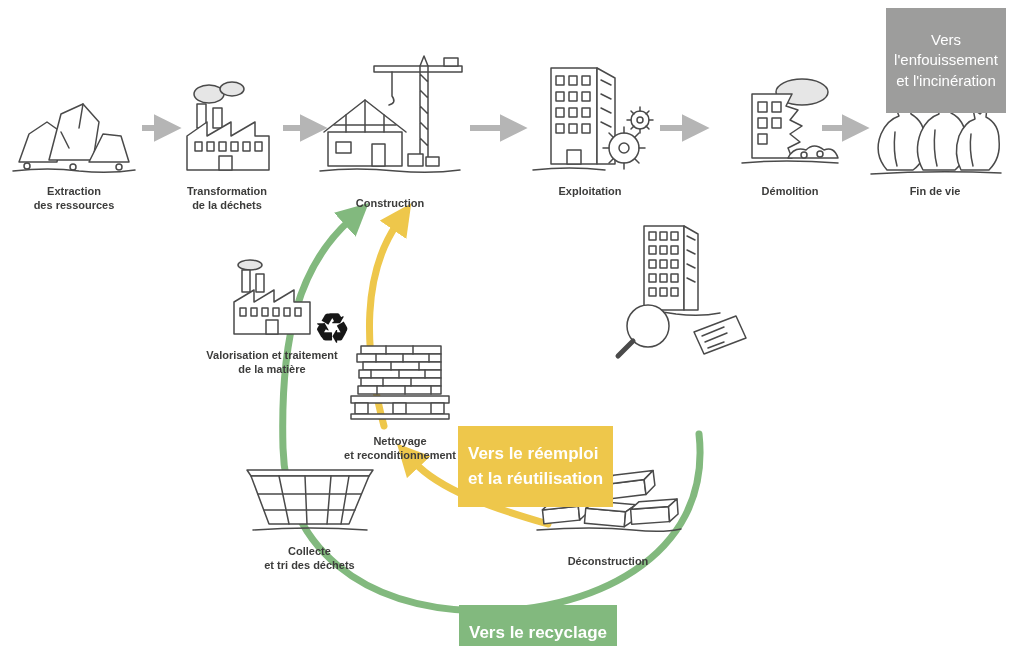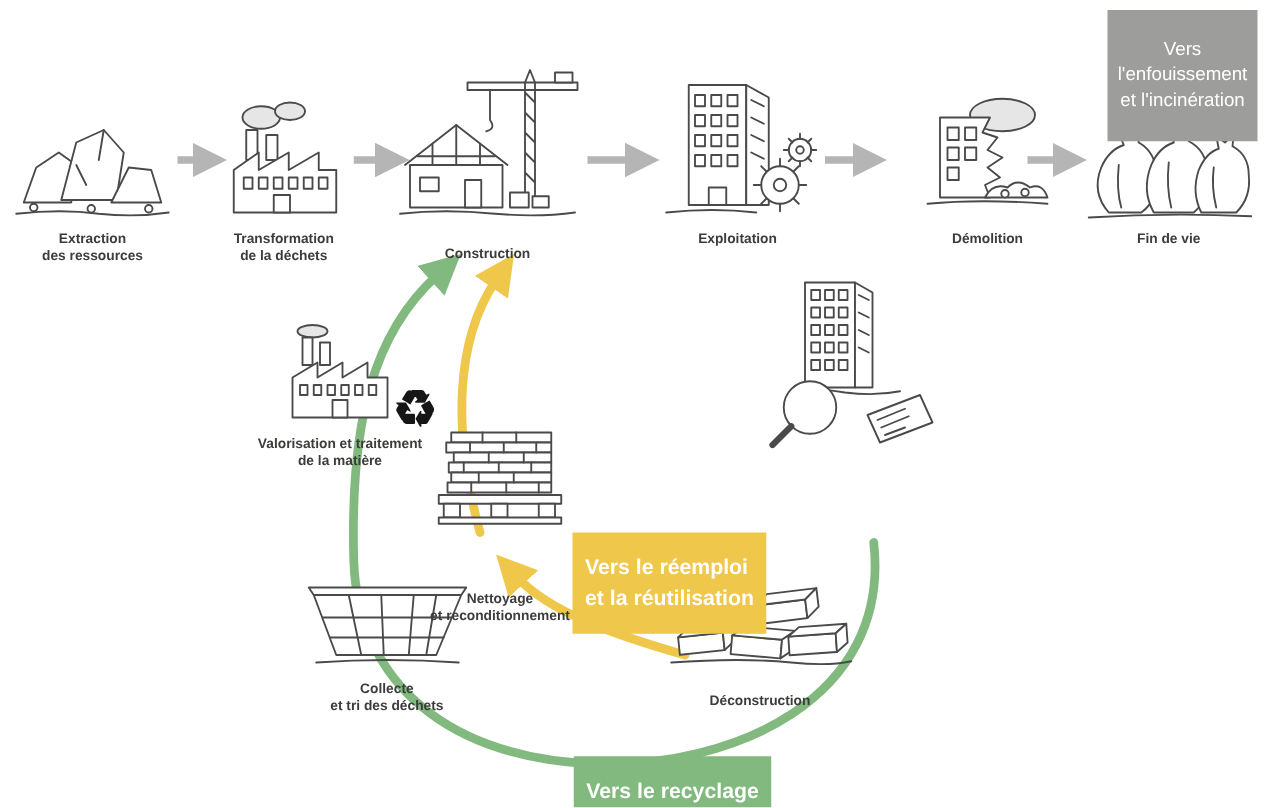--- a/index.html
+++ b/index.html
@@ -241,21 +241,21 @@
         <path class="sk" d="M8 76 L8 44 L28 32 L28 44 L48 32 L48 44 L68 32 L68 44 L84 44 L84 76 Z"></path>
         <path class="sk" d="M14 50h6v8h-6z M25 50h6v8h-6z M36 50h6v8h-6z M47 50h6v8h-6z M58 50h6v8h-6z M69 50h6v8h-6z"></path>
         <rect class="sk" x="40" y="62" width="12" height="14"></rect>
       </svg>
       <span class="recycle-glyph">♻</span>
     </div>
     <div class="label">Valorisation et traitement
 de la matière</div>
   </div>
 
-  <div class="node" style="left:332px; top:330px; width:136px;gap:38px;">
+  <div class="node" style="left:332px; top:330px; width:136px;">
     <div class="iconwrap" style="height:98px;">
       <svg width="118" height="96" viewBox="0 0 118 96">
         <rect class="sk" x="20" y="14" width="80" height="8"></rect>
         <rect class="sk" x="16" y="22" width="84" height="8"></rect>
         <rect class="sk" x="22" y="30" width="78" height="8"></rect>
         <rect class="sk" x="18" y="38" width="82" height="8"></rect>
         <rect class="sk" x="20" y="46" width="80" height="8"></rect>
         <rect class="sk" x="17" y="54" width="83" height="8"></rect>
         <path class="sk skn" d="M45 14 V22 M72 14 V22 M35 22 V30 M62 22 V30 M88 22 V30 M50 30 V38 M78 30 V38 M30 38 V46 M58 38 V46 M84 38 V46 M42 46 V54 M70 46 V54 M36 54 V62 M64 54 V62 M90 54 V62"></path>
         <rect class="sk" x="10" y="64" width="98" height="7"></rect>

